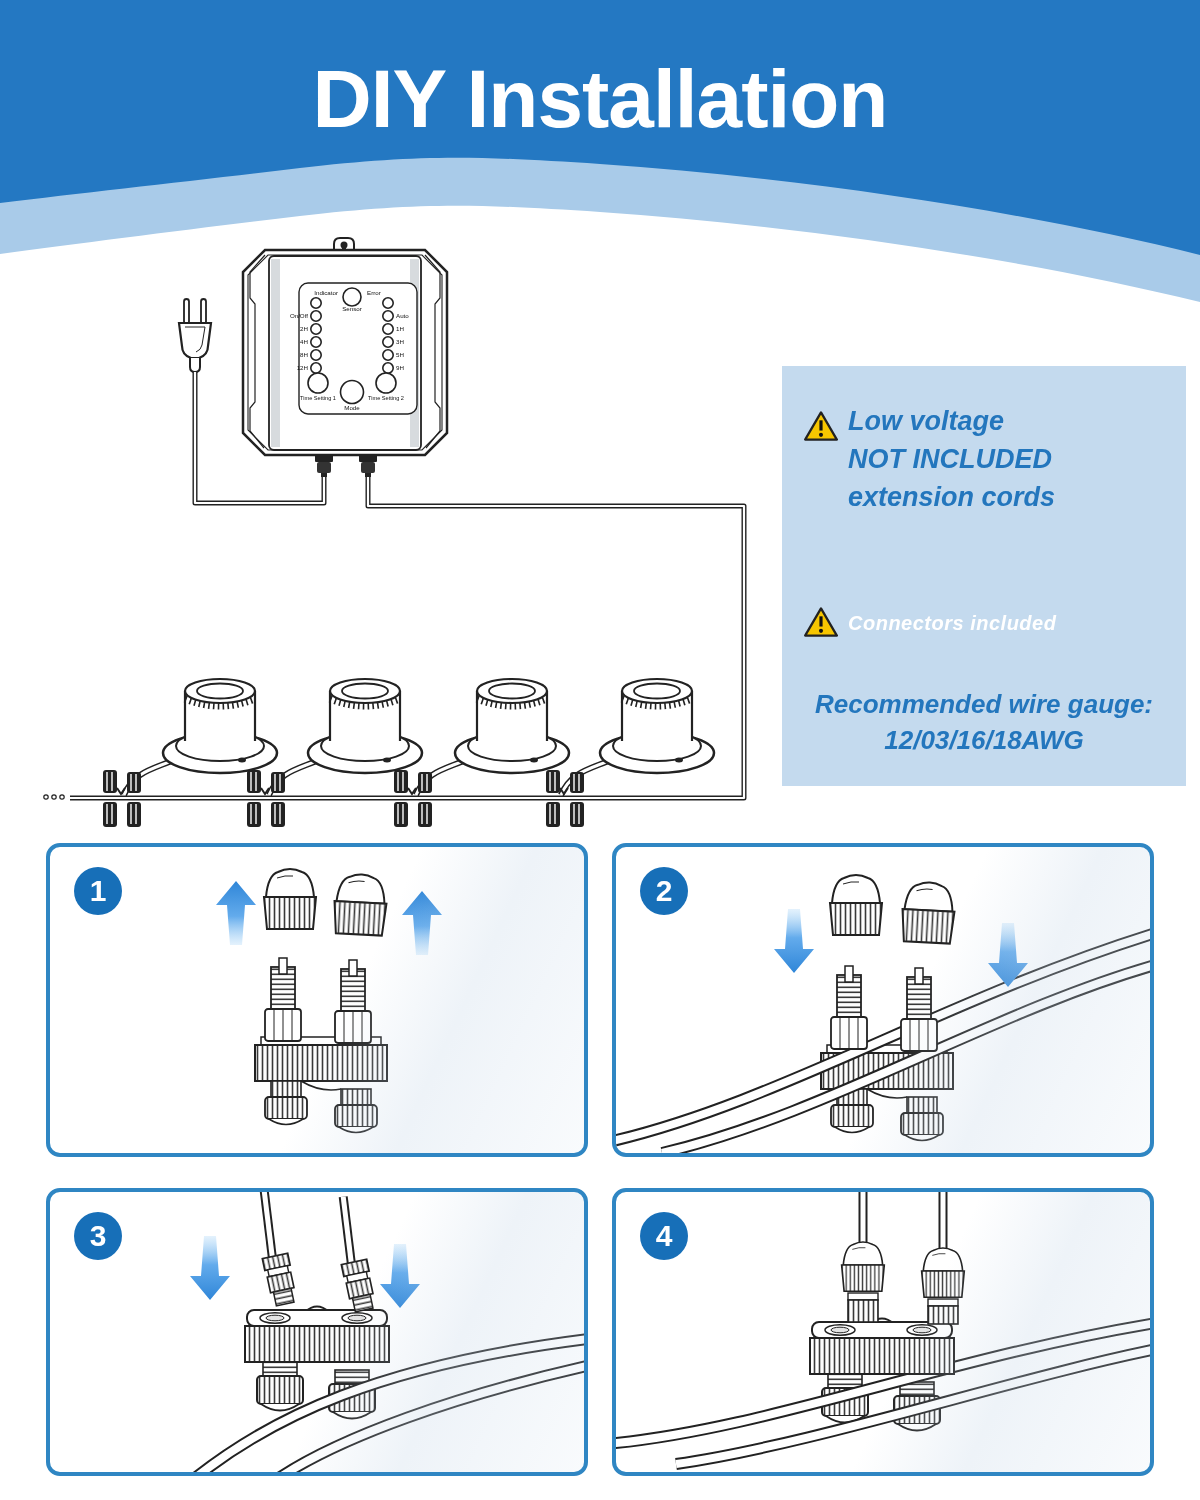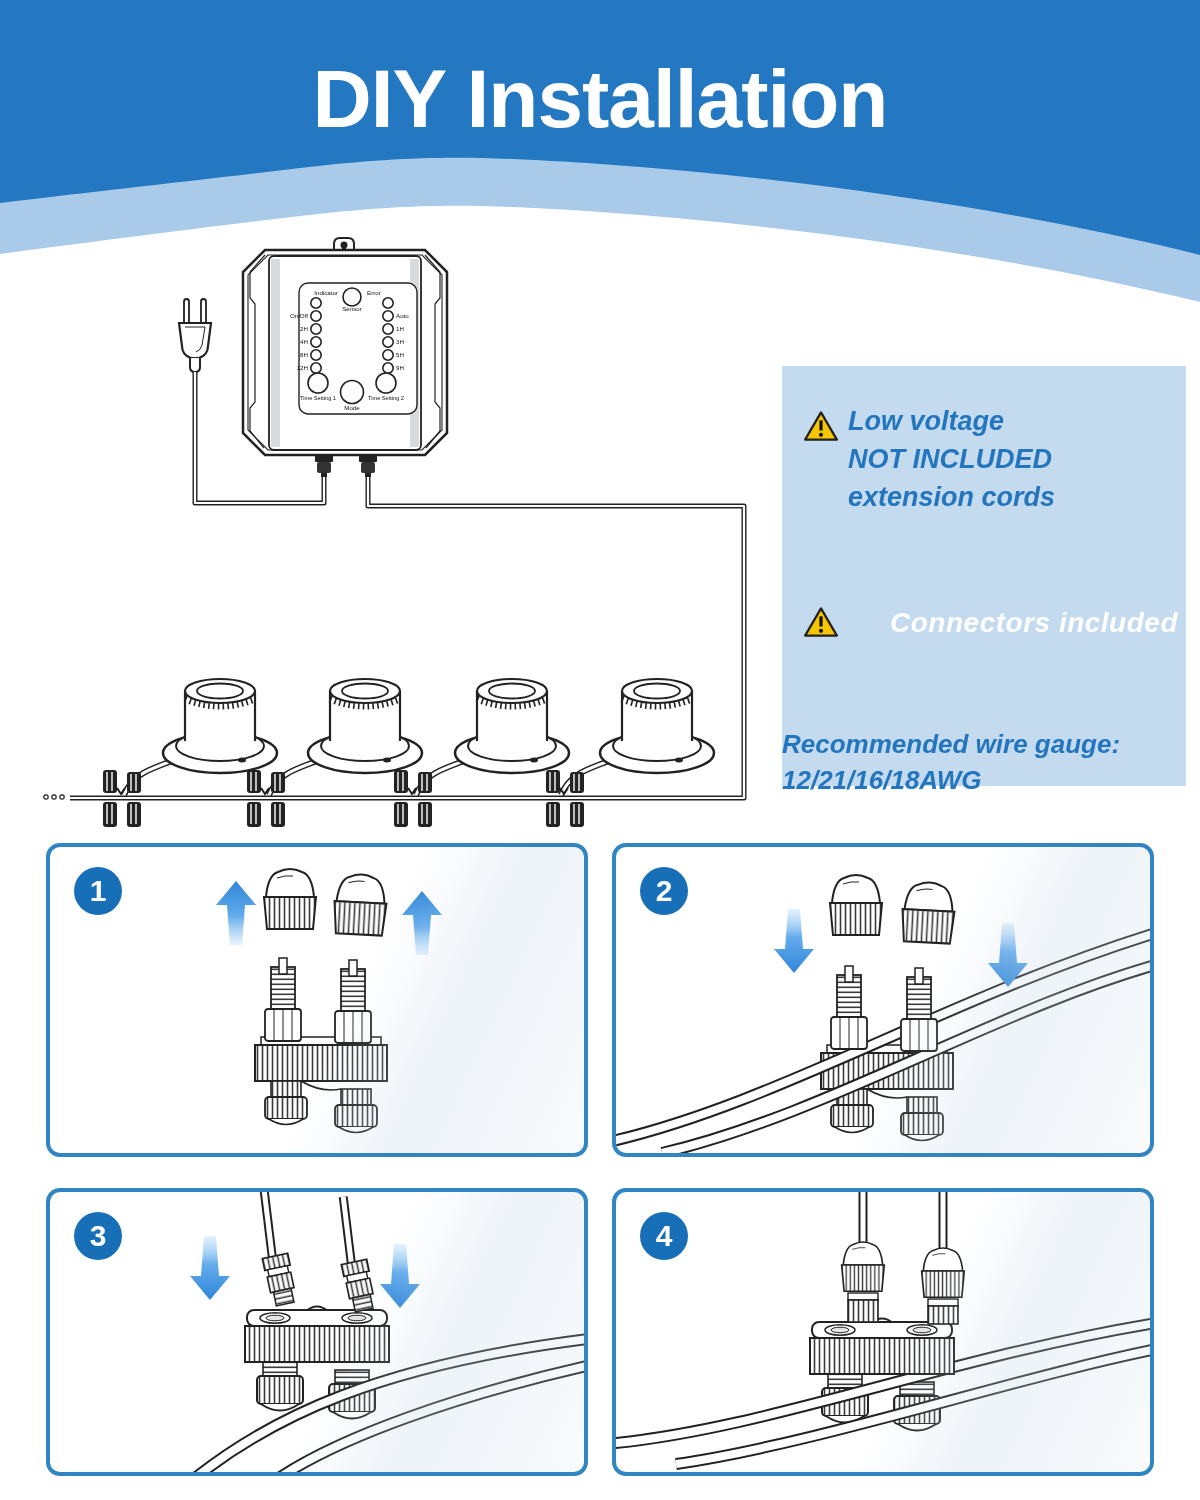--- a/index.html
+++ b/index.html
@@ -8,23 +8,23 @@
   
   .header{position:absolute;left:0;top:0;width:1200px;height:330px;}
   .header svg{position:absolute;left:0;top:0;}
   .title{position:absolute;left:0;top:52px;width:1200px;text-align:center;
          color:#ffffff;font-size:82px;font-weight:bold;letter-spacing:-1px;}
   
   .notes{position:absolute;left:782px;top:366px;width:404px;height:420px;background:#c4daee;}
   .note-icon{position:absolute;width:34px;height:32px;}
   .note-text{position:absolute;font-style:italic;font-weight:bold;color:#2376bd;
              font-size:27px;line-height:38px;}
-  .note-text.white{color:#ffffff;font-size:28px;letter-spacing:.5px;text-align:right;}
-  .rec{position:absolute;left:0;top:320px;width:100%;color:#2376bd;
-       font-style:italic;font-weight:bold;font-size:26px;line-height:36px;margin-top:40px;}
+  .note-text.white{color:#ffffff;font-size:20px;letter-spacing:.5px;}
+  .rec{position:absolute;left:0;top:320px;width:100%;text-align:center;color:#2376bd;
+       font-style:italic;font-weight:bold;font-size:26px;line-height:36px;}
   
   .diagram{position:absolute;left:30px;top:230px;width:760px;height:610px;}
   
   .step{position:absolute;background:#ffffff;border:4px solid #2f86c3;border-radius:14px;
         box-sizing:border-box;overflow:hidden;}
   .step::after{content:"";position:absolute;inset:0;pointer-events:none;
         background:linear-gradient(115deg, rgba(205,220,235,0) 55%, rgba(198,215,232,.30) 72%, rgba(205,222,238,.12) 100%);}
   .step-1{left:46px;top:843px;width:542px;height:314px;}
   .step-2{left:612px;top:843px;width:542px;height:314px;}
   .step-3{left:46px;top:1188px;width:542px;height:288px;}
@@ -285,21 +285,21 @@
       <div>extension cords</div>
     </div>
     <svg class="note-icon" style="left:22px;top:240px" viewBox="0 0 30 28">
       <path d="M15,2 L29,26 H1 Z" fill="#f7c600" stroke="#222" stroke-width="2" stroke-linejoin="round"></path>
       <rect x="13.6" y="9" width="2.8" height="9" fill="#111"></rect>
         <circle cx="15" cy="21.8" r="1.8" fill="#111"></circle>
     </svg>
     <div class="note-text white" style="left:66px;top:238px;width:330px">Connectors included</div>
     <div class="rec">
       <div>Recommended wire gauge:</div>
-      <div>12/21/16/18AWG</div>
+      <div>12/03/16/18AWG</div>
     </div>
   </div>
 
   <div class="step step-1">
     <div class="badge">1</div>
     <svg width="534" height="306" viewBox="0 0 534 306">
       <use href="#connUpLower" x="205" y="120"></use>
       <use href="#studsUp" x="205" y="120"></use>
       <use href="#cap" x="212" y="22"></use>
       <g transform="translate(284,26) rotate(3)">

